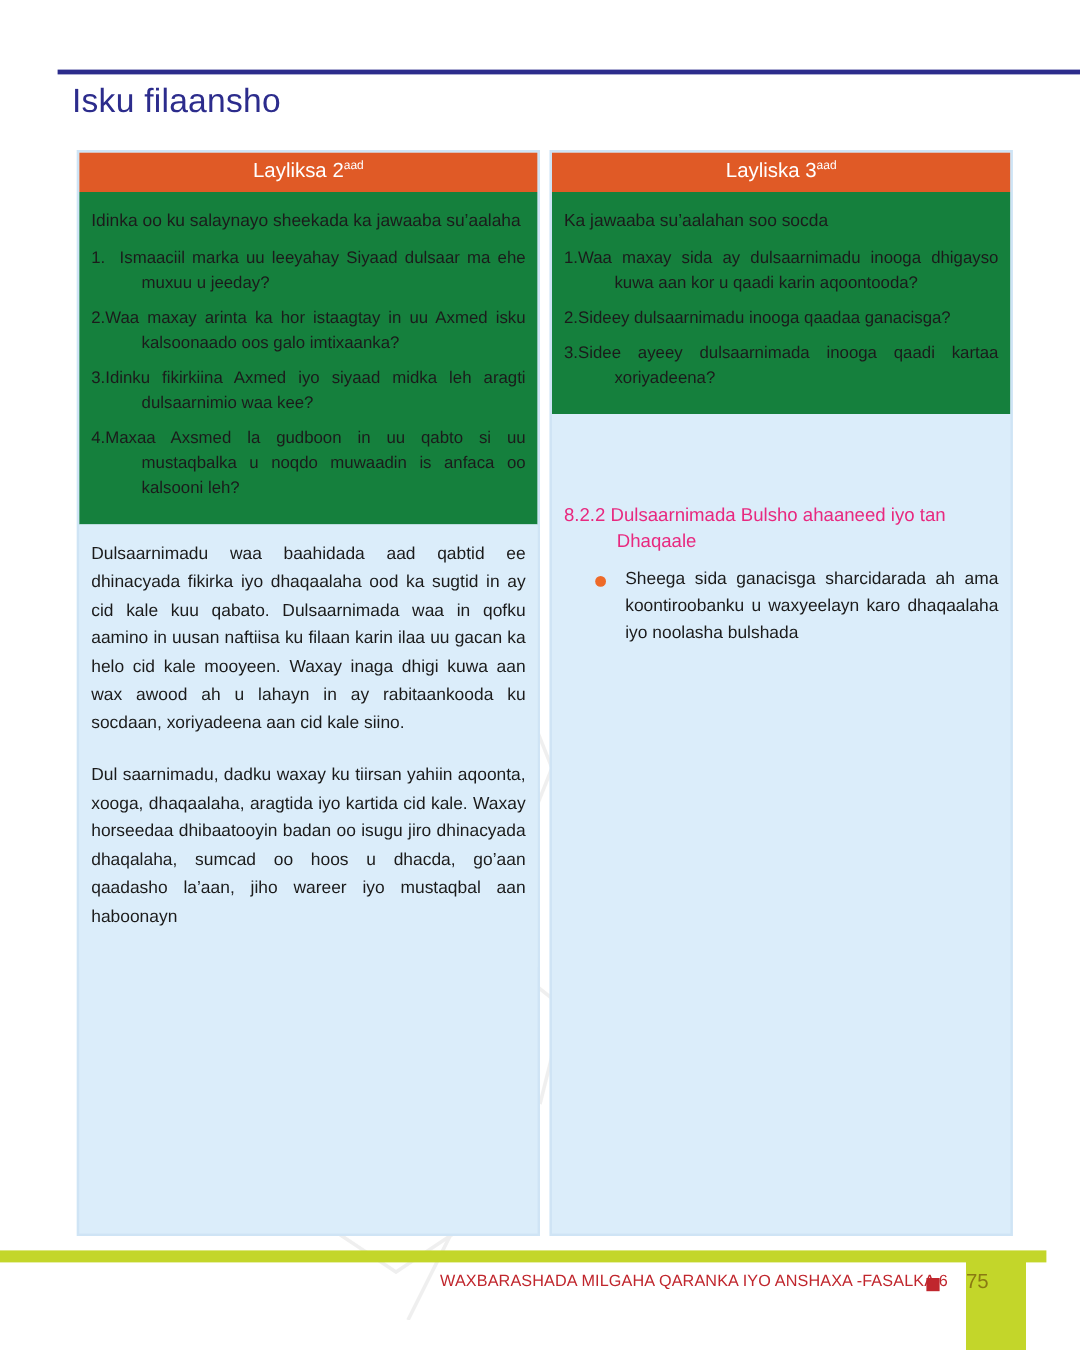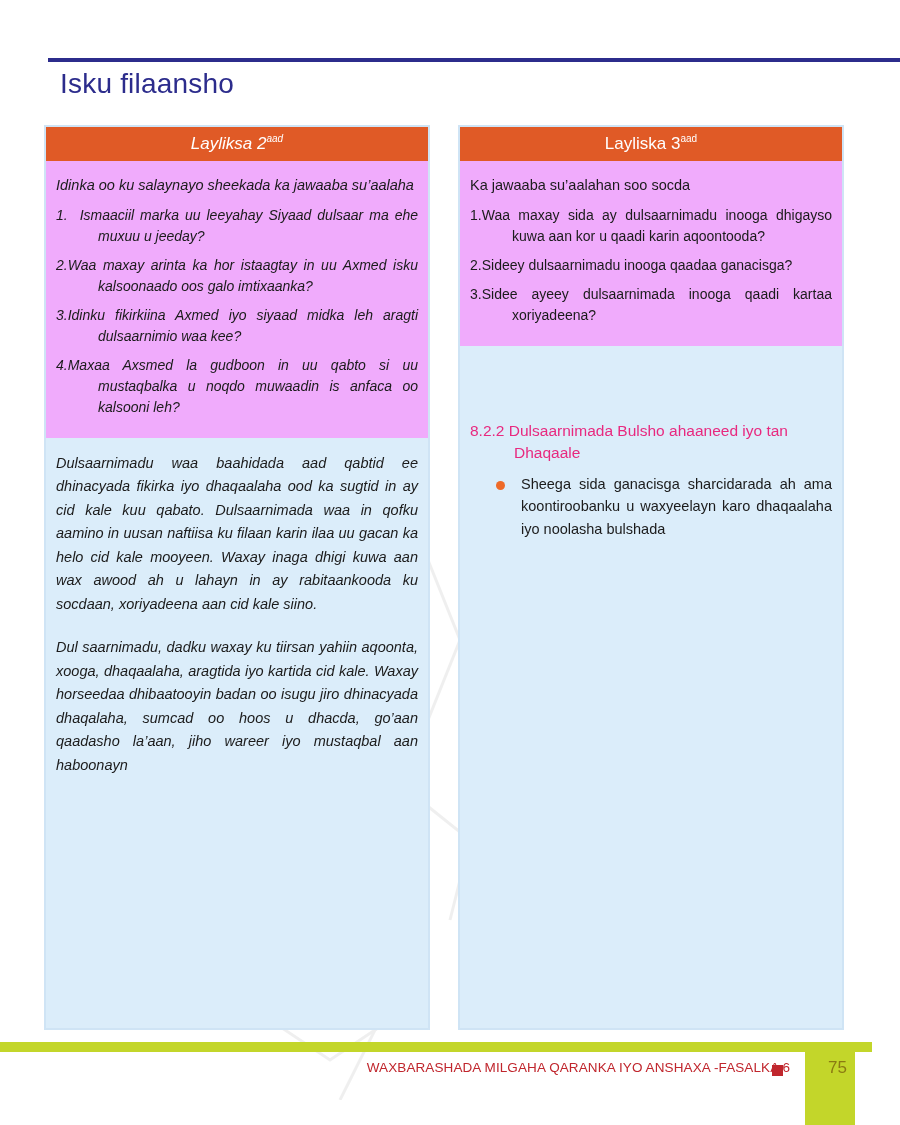--- a/index.html
+++ b/index.html
@@ -52,35 +52,35 @@
   .col {
     position: absolute;
     top: 125px;
     width: 386px;
     height: 905px;
     background: #dbedfa;
     border: 2px solid #cfe4f5;
     z-index: 2;
     overflow: hidden;
   }
-  .col-left  { left: 44px; font-style: italic; }
+  .col-left  { left: 64px; }
   .col-right { left: 458px; }
 
   .box-header {
     background: #e05a26;
     color: #ffffff;
     text-align: center;
     font-size: 17px;
     padding: 6px 0 8px;
     line-height: 1.1;
   }
   .box-header sup { font-size: 10px; vertical-align: super; }
 
   .pink-zone {
-    background: #f0abfc;
+    background: #15803d;
     padding: 10px 10px 12px 10px;
   }
   .blue-zone {
     background: #dbedfa;
     padding: 14px 10px 10px 10px;
   }
 
   
   .intro {
     font-size: 14.5px;
@@ -177,21 +177,21 @@
     width: 50px;
     height: 82px;
     background: #c3d62a;
     z-index: 3;
   }
   .page-num {
     position: absolute;
     left: 805px;
     top: 1058px;
     width: 42px;
-    text-align: right;
+    text-align: left;
     font-size: 17px;
     color: #8a7a12;
     z-index: 4;
   }
 </style>
 </head>
 <body>
 
 <svg class="watermark" viewBox="0 0 520 600" xmlns="http://www.w3.org/2000/svg">
   <g fill="none" stroke="#cccccc" stroke-width="3">

